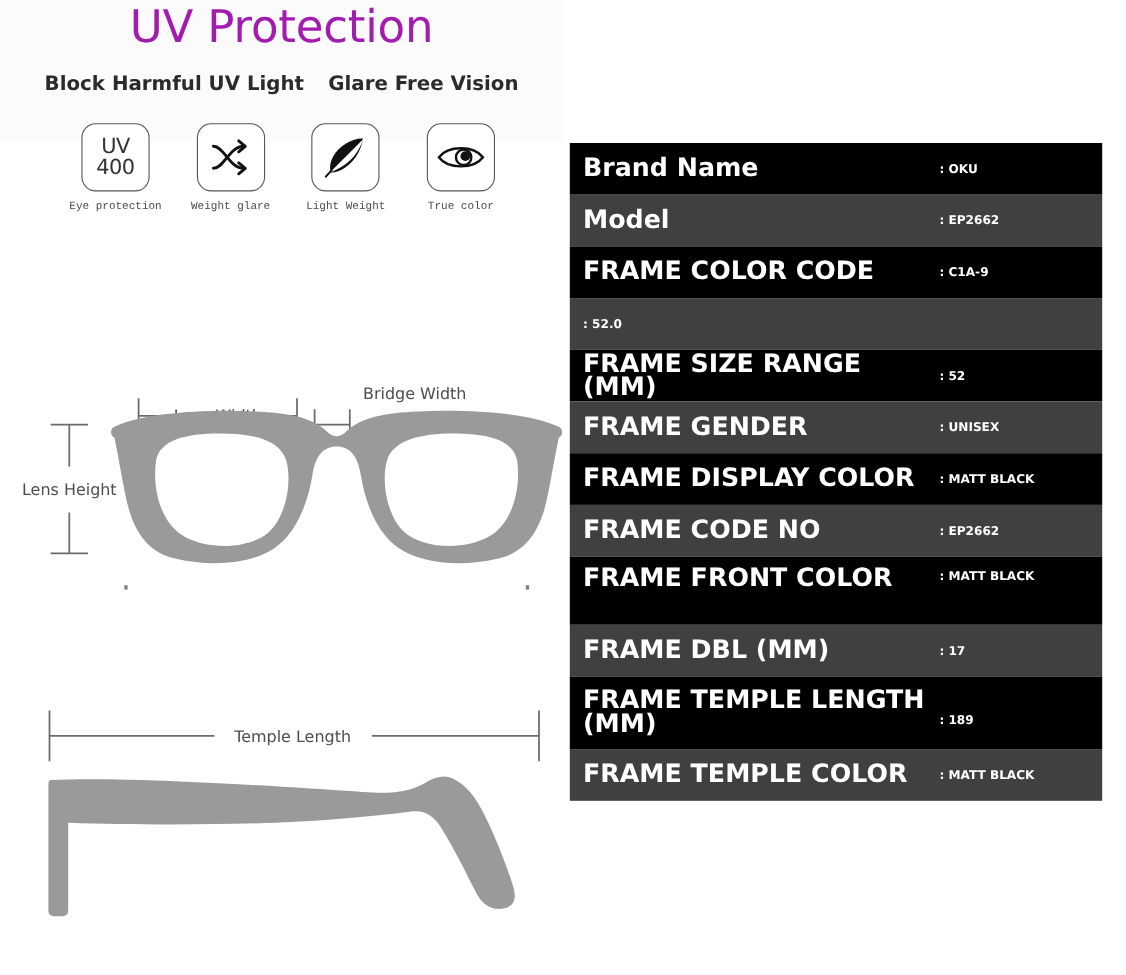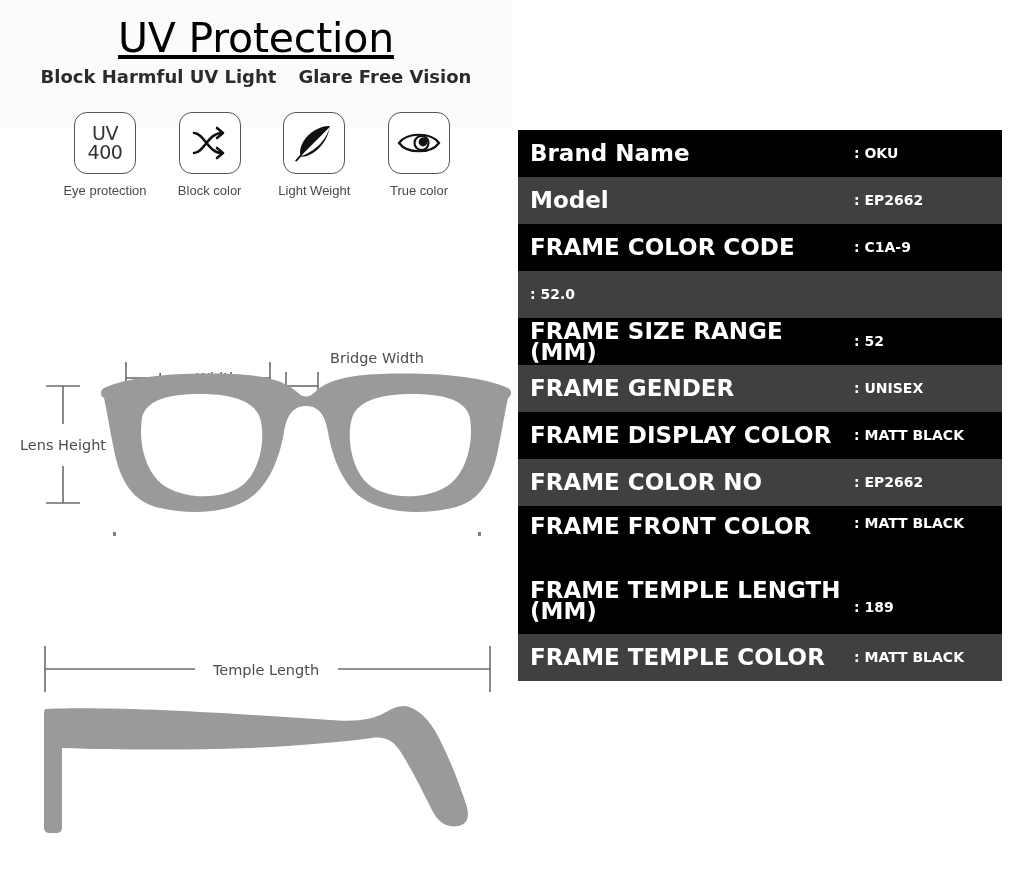--- a/index.html
+++ b/index.html
@@ -38,29 +38,28 @@
   #uv-banner {
     position: absolute;
     left: 0;
     top: 0;
     width: 512px;
     height: 215px;
   }
   #uv-title {
     position: absolute;
     left: 0;
-    top: 14px;
+    top: 0;
     width: 512px;
     text-align: center;
     font-size: 41px;
     font-weight: 400;
-    color: #000000;
+    color: #a21caf;
     letter-spacing: -0.2px;
     font-family: "DejaVu Sans", sans-serif;
-    text-decoration: underline;
   }
   #uv-subtitle-row {
     position: absolute;
     left: 0;
     top: 66px;
     width: 512px;
     display: flex;
     justify-content: center;
     gap: 22px;
   }
@@ -92,24 +91,24 @@
     border: 1.6px solid #555555;
     border-radius: 13px;
     display: flex;
     align-items: center;
     justify-content: center;
     background: #ffffff;
     box-sizing: border-box;
   }
   .feature-label {
     margin-top: 9px;
-    font-size: 13px;
+    font-size: 10px;
     color: #4a4a4a;
     white-space: nowrap;
-    font-family: Liberation Sans, sans-serif;
+    font-family: Liberation Mono, monospace;
   }
   .uv400-txt {
     font-size: 19px;
     line-height: 19px;
     color: #333333;
     text-align: center;
     font-family: "DejaVu Sans", sans-serif;
     letter-spacing: -0.5px;
   }
   #front-svg { position: absolute; left: 0px; top: 326px; }
@@ -148,21 +147,21 @@
     flex: 0 0 324px;
     color: #ffffff;
     font-size: 23px;
     font-weight: bold;
     line-height: 21px;
     font-family: "DejaVu Sans", sans-serif;
   }
   .spec-val {
     flex: 1 1 auto;
     color: #ffffff;
-    font-size: 14px;
+    font-size: 11px;
     font-weight: bold;
     line-height: 21px;
     white-space: nowrap;
     font-family: "DejaVu Sans", sans-serif;
   }
   .spec-row.tall .spec-val { margin-top: -3px; }
   .spec-row.two-line .spec-val { margin-top: 12px; }
 </style>
 </head>
 <body>
@@ -196,21 +195,21 @@
             <g fill="none" stroke="#111" stroke-width="2.6" stroke-linecap="round" stroke-linejoin="round">
               <path d="M4 8 C14 8 18 28 32 28"></path>
               <path d="M4 28 C14 28 18 8 32 8"></path>
             </g>
             <g fill="none" stroke="#111" stroke-width="2.6" stroke-linecap="round" stroke-linejoin="round">
               <path d="M27 3 L33 8 L27 13"></path>
               <path d="M27 23 L33 28 L27 33"></path>
             </g>
           </svg>
         </div>
-        <div class="feature-label">Block color</div>
+        <div class="feature-label">Weight glare</div>
       </div>
 
       <div class="feature">
         <div class="feature-box">
           <svg width="42" height="42" viewBox="0 0 42 42">
             <path d="M37 4 C30 3 16 9 10 20 C6.5 26.5 6.6 31.5 7.8 34 L36.2 5.6 Z" fill="#111"></path>
             <path d="M37 4 C36 12 31 24 20 31 C14 34.6 9.5 35.2 7.5 34.6 C12 33 22 28 28 21 C33.5 14.5 36.4 8 37 4 Z" fill="#111"></path>
             <path d="M8.6 32.6 L3.2 38.6" stroke="#111" stroke-width="1.8" stroke-linecap="round" fill="none"></path>
           </svg>
         </div>
@@ -355,29 +354,33 @@
     <div class="spec-key">FRAME GENDER</div>
     <div class="spec-val">: UNISEX</div>
   </div>
 
   <div class="spec-row dark">
     <div class="spec-key">FRAME DISPLAY COLOR</div>
     <div class="spec-val">: MATT BLACK</div>
   </div>
 
   <div class="spec-row light">
-    <div class="spec-key">FRAME COLOR NO</div>
+    <div class="spec-key">FRAME CODE NO</div>
     <div class="spec-val">: EP2662</div>
   </div>
 
   <div class="spec-row dark tall">
     <div class="spec-key" style="">FRAME FRONT COLOR</div>
     <div class="spec-val">: MATT BLACK</div>
   </div>
 
+  <div class="spec-row light">
+    <div class="spec-key">FRAME DBL (MM)</div>
+    <div class="spec-val">: 17</div>
+  </div>
 
   <div class="spec-row dark two-line">
     <div class="spec-key" style="white-space:normal;">FRAME TEMPLE LENGTH (MM)</div>
     <div class="spec-val">: 189</div>
   </div>
 
   <div class="spec-row light">
     <div class="spec-key">FRAME TEMPLE COLOR</div>
     <div class="spec-val">: MATT BLACK</div>
   </div>

